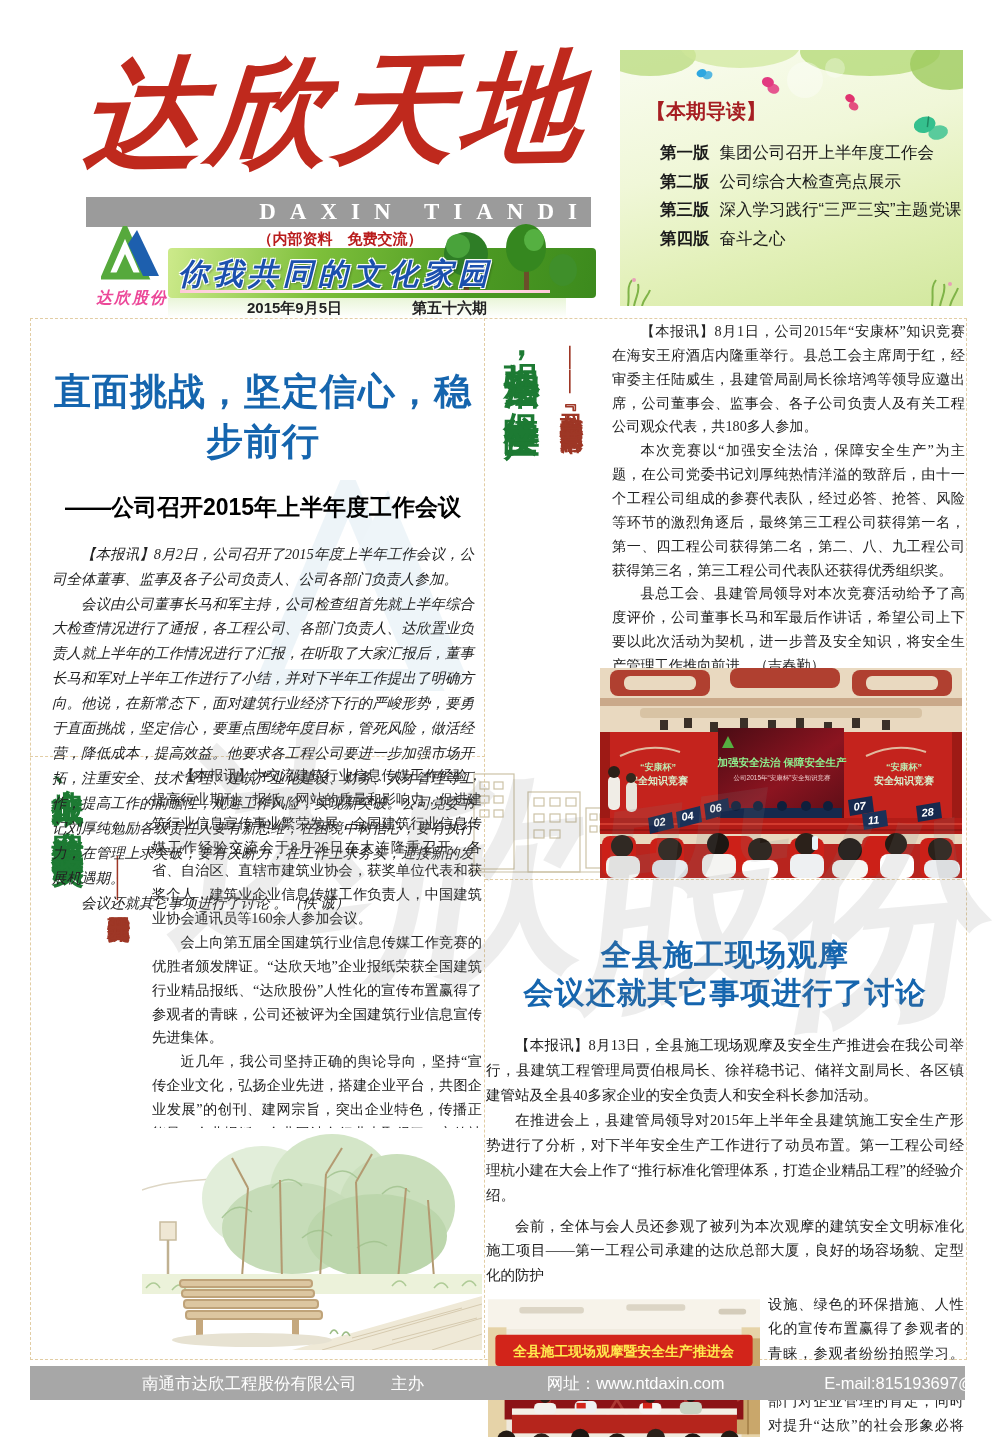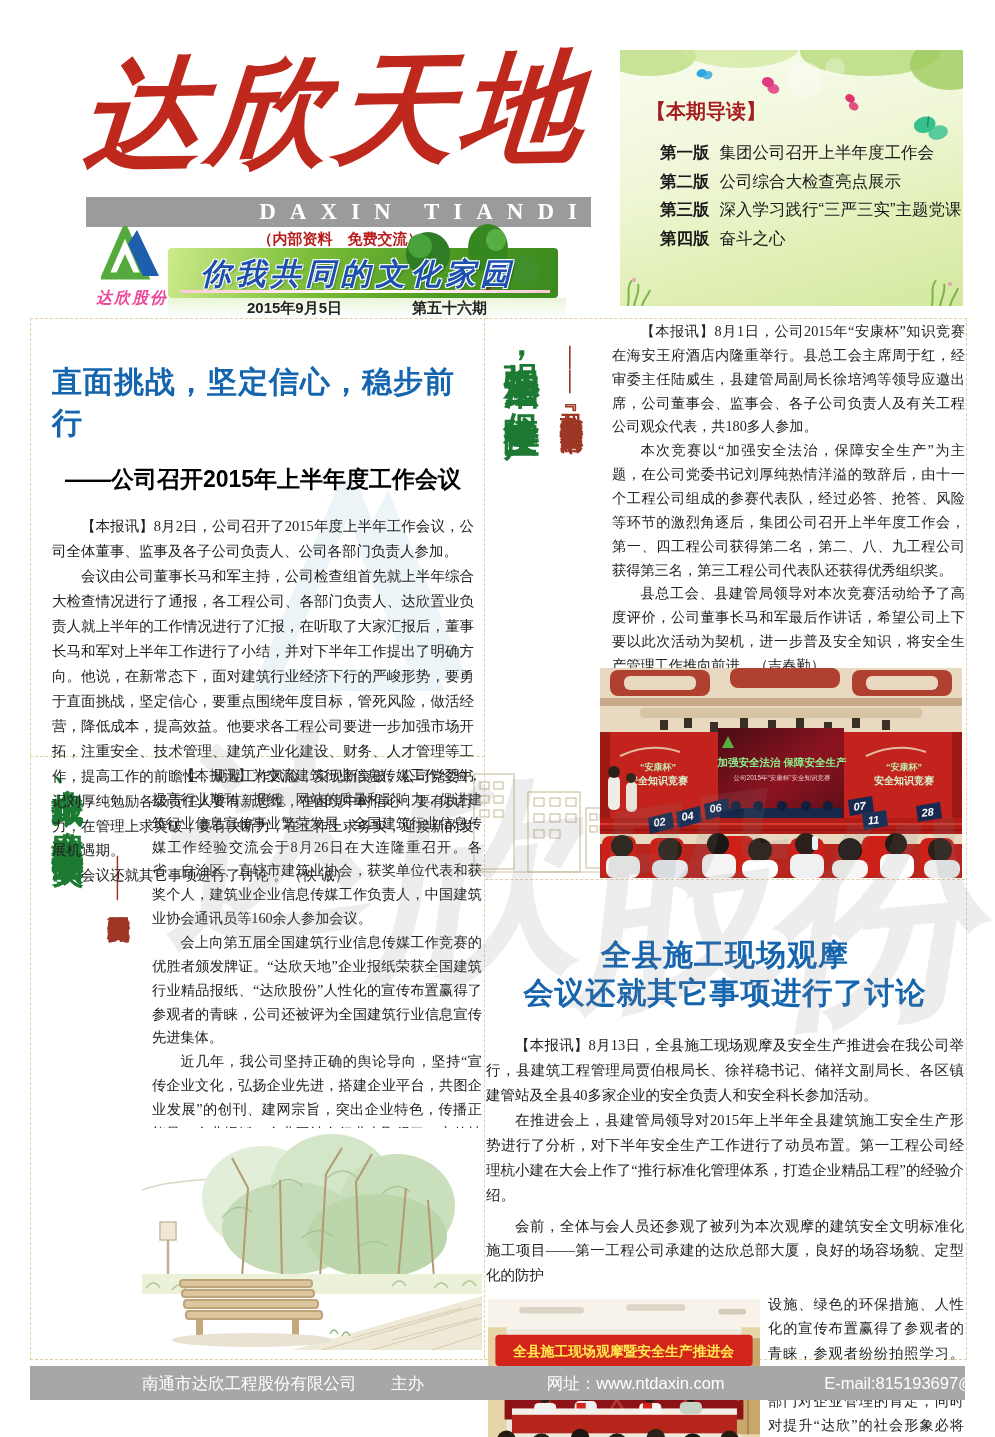--- a/index.html
+++ b/index.html
@@ -11,23 +11,23 @@
       font-size:120px;line-height:160px;color:#bf291d;letter-spacing:6px;
       transform:skewX(-5deg) rotate(-1deg);white-space:nowrap;text-align:center;}
   .en-bar{position:absolute;left:86px;top:197px;width:505px;height:30px;background:#9b9b9b;
       color:#ffffff;font-family:"Liberation Serif",serif;font-weight:bold;font-size:23px;
       letter-spacing:14px;text-align:right;line-height:30px;}
   .mast-note{position:absolute;left:210px;top:230px;width:260px;text-align:center;
       font-size:15px;font-weight:bold;color:#b91c1c;}
   .logo{position:absolute;left:82px;top:226px;width:100px;height:88px;text-align:center;}
   .logo-text{font-size:16px;font-weight:bold;font-style:italic;color:#ec4899;
       font-family:"Liberation Serif",serif;letter-spacing:2px;}
-  .banner{position:absolute;left:168px;top:248px;width:390px;height:50px;
+  .banner{position:absolute;left:168px;top:248px;width:428px;height:50px;
       background:linear-gradient(100deg,#cdea8b 0%,#7dbf3a 35%,#4d9a23 70%,#3c8a1d 100%);
-      border-radius:4px;text-align:center;}
+      border-radius:4px;}
   .banner-trees{position:absolute;right:18px;top:-26px;width:150px;height:76px;}
   .banner-slogan{position:absolute;left:10px;top:6px;width:360px;
       font-family:"DejaVu Serif",serif;font-weight:bold;font-size:30px;color:#1b50ae;
       letter-spacing:5px;white-space:nowrap;font-style:italic;
       text-shadow:-1px -1px 0 #fff,1px -1px 0 #fff,-1px 1px 0 #fff,1px 1px 0 #fff,2px 2px 2px rgba(0,0,0,.25);}
   .banner-underline{position:absolute;left:12px;bottom:5px;width:370px;height:3px;
       background:linear-gradient(90deg,#ffc9d8,#ffffff,#ffc9d8);}
   .dateline{position:absolute;left:168px;top:298px;width:398px;height:20px;
       background:linear-gradient(#e9f5d8,#ffffff);display:flex;justify-content:center;gap:70px;
       font-size:15px;font-weight:bold;color:#222;line-height:20px;}
@@ -46,23 +46,23 @@
       border:1px dashed #e2cda4;}
   .vdiv{position:absolute;left:484px;top:318px;height:1040px;border-left:1px dashed #e2cda4;}
   .hdiv-left{position:absolute;left:30px;top:756px;width:455px;border-top:1px dashed #e2cda4;}
   .hdiv-right{position:absolute;left:485px;top:879px;width:480px;border-top:1px dashed #e2cda4;}
   
   .body-text p{margin:0;font-family:"Liberation Serif","DejaVu Serif",serif;font-size:14.5px;
       line-height:1.72;color:#222;text-align:justify;text-indent:2em;}
   
   .a1{position:absolute;left:40px;top:330px;width:442px;height:424px;padding:12px 8px 0 12px;box-sizing:border-box;}
   .a1 .wm-tri{position:absolute;right:4px;top:150px;opacity:.45;z-index:0;}
-  .a1-title{position:relative;z-index:1;font-size:30px;font-weight:bold;color:#1565ae;letter-spacing:1px;}
+  .a1-title{position:relative;z-index:1;text-align:center;font-size:37px;font-weight:bold;color:#1565ae;letter-spacing:1px;}
   .a1-sub{position:relative;z-index:1;text-align:center;font-size:23px;font-weight:bold;color:#000;margin-top:8px;}
-  .a1 .body-text{position:relative;z-index:1;margin-top:10px;}
+  .a1 .body-text{position:relative;z-index:1;margin-top:10px;font-style:italic;}
   
   .v-green-a2{position:absolute;left:497px;top:334px;height:510px;
       writing-mode:vertical-rl;font-family:"Liberation Serif",serif;font-weight:bold;
       font-size:36px;color:#1d7a33;letter-spacing:2px;line-height:1.35;}
   .v-red-a2{position:absolute;left:556px;top:346px;height:540px;
       writing-mode:vertical-rl;font-family:"Liberation Serif",serif;font-weight:bold;
       font-size:23px;color:#9e3726;letter-spacing:1px;line-height:1.3;}
   .a2-text{position:absolute;left:612px;top:320px;width:353px;}
   .a2-text p{font-size:14.2px;line-height:1.68;}
   .photo1{position:absolute;left:600px;top:668px;width:362px;height:210px;}
@@ -228,21 +228,21 @@
         <p>会议由公司董事长马和军主持，公司检查组首先就上半年综合大检查情况进行了通报，各工程公司、各部门负责人、达欣置业负责人就上半年的工作情况进行了汇报，在听取了大家汇报后，董事长马和军对上半年工作进行了小结，并对下半年工作提出了明确方向。他说，在新常态下，面对建筑行业经济下行的严峻形势，要勇于直面挑战，坚定信心，要重点围绕年度目标，管死风险，做活经营，降低成本，提高效益。他要求各工程公司要进一步加强市场开拓，注重安全、技术管理、建筑产业化建设、财务、人才管理等工作，提高工作的前瞻性，规避工作风险，实现新突破。公司党委书记刘厚纯勉励各级责任人要有新思维，在困境中树信心；要有执行力，在管理上求突破；要有决断力，在工作上求务实，迎接新的发展机遇期。</p>
         <p>会议还就其它事项进行了讨论 。（佚 诚）</p>
       </div>
   </section>
 
   <div class="v-green-a2">加强安全法治，保障安全生产</div>
   <div class="v-red-a2">——公司『安康杯』安全知识竞赛活动圆满落幕</div>
 
   <section class="a2-text body-text">
       <p>【本报讯】8月1日，公司2015年“安康杯”知识竞赛在海安王府酒店内隆重举行。县总工会主席周于红，经审委主任陆威生，县建管局副局长徐培鸿等领导应邀出席，公司董事会、监事会、各子公司负责人及有关工程公司观众代表，共180多人参加。</p>
-      <p>本次竞赛以“加强安全法治，保障安全生产”为主题，在公司党委书记刘厚纯热情洋溢的致辞后，由十一个工程公司组成的参赛代表队，经过必答、抢答、风险等环节的激烈角逐后，集团公司召开上半年度工作会，第一、四工程公司获得第二名，第二、八、九工程公司获得第三名，第三工程公司代表队还获得优秀组织奖。</p>
+      <p>本次竞赛以“加强安全法治，保障安全生产”为主题，在公司党委书记刘厚纯热情洋溢的致辞后，由十一个工程公司组成的参赛代表队，经过必答、抢答、风险等环节的激烈角逐后，最终第三工程公司获得第一名，第一、四工程公司获得第二名，第二、八、九工程公司获得第三名，第三工程公司代表队还获得优秀组织奖。</p>
       <p>县总工会、县建管局领导对本次竞赛活动给予了高度评价，公司董事长马和军最后作讲话，希望公司上下要以此次活动为契机，进一步普及安全知识，将安全生产管理工作推向前进。（吉春勤）</p>
     </section>
 
   <svg class="photo1" viewBox="0 0 362 210">
     <defs>
       <linearGradient id="scr" x1="0" y1="0" x2="1" y2="1">
         <stop offset="0" stop-color="#4a0c14"></stop>
           <stop offset=".55" stop-color="#8c1420"></stop>
           <stop offset="1" stop-color="#5a0e16"></stop>
       </linearGradient>

